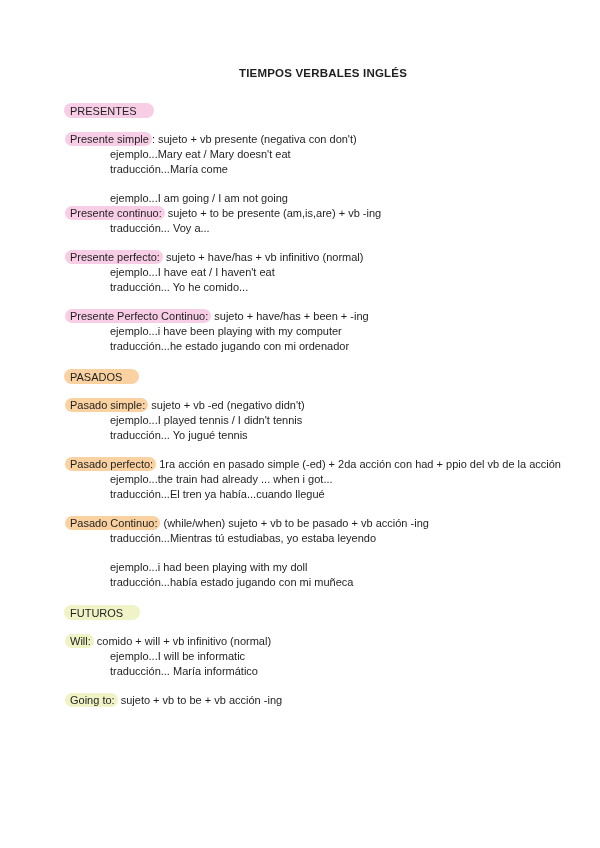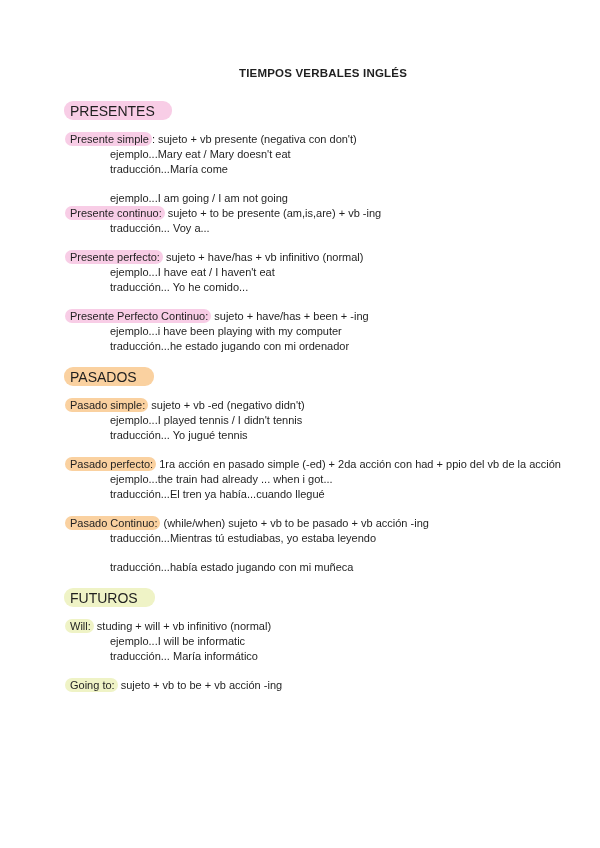--- a/index.html
+++ b/index.html
@@ -21,21 +21,21 @@
     text-align: center;
     margin: 0 0 22px 0;
     line-height: 15px;
     letter-spacing: 0.2px;
   }
   .section { margin: 0; }
   .section + .section { margin-top: 15px; }
   .section-heading {
     margin: 0 0 14px 0;
     line-height: 15px;
-    font-size: 14px;
+    font-size: 11px;
     font-weight: normal;
   }
   .entry { margin: 0 0 14px 0; }
   .line { margin: 0; line-height: 15px; }
   .indent { padding-left: 40px; }
   mark.hl {
     color: inherit;
     background: transparent;
     border-radius: 8px;
     padding: 1px 3px 1px 5px;
@@ -97,29 +97,30 @@
         <p class="line indent">ejemplo...the train had already ... when i got...</p>
         <p class="line indent">traducción...El tren ya había...cuando llegué</p>
       </div>
 
       <div class="entry">
         <p class="line"><mark class="hl" style="background-color: rgb(250, 209, 160);">Pasado Continuo:</mark><span> (while/when) sujeto + vb to be pasado + vb acción -ing</span></p>
         <p class="line indent">traducción...Mientras tú estudiabas, yo estaba leyendo</p>
       </div>
 
       <div class="entry">
+        <p class="line indent">ejemplo...i had been playing with my doll</p>
         <p class="line indent">traducción...había estado jugando con mi muñeca</p>
       </div>
     </div>
 
     <div class="section">
       <h2 class="section-heading"><mark class="hl heading-hl" style="background-color: rgb(239, 243, 198);">FUTUROS</mark></h2>
 
       <div class="entry">
-        <p class="line"><mark class="hl" style="background-color: rgb(239, 243, 198);">Will:</mark><span> studing + will + vb infinitivo (normal)</span></p>
+        <p class="line"><mark class="hl" style="background-color: rgb(239, 243, 198);">Will:</mark><span> comido + will + vb infinitivo (normal)</span></p>
         <p class="line indent">ejemplo...I will be informatic</p>
         <p class="line indent">traducción... María informático</p>
       </div>
 
       <div class="entry">
         <p class="line"><mark class="hl" style="background-color: rgb(239, 243, 198);">Going to:</mark><span> sujeto + vb to be + vb acción -ing</span></p>
       </div>
     </div>
 
   </div>

